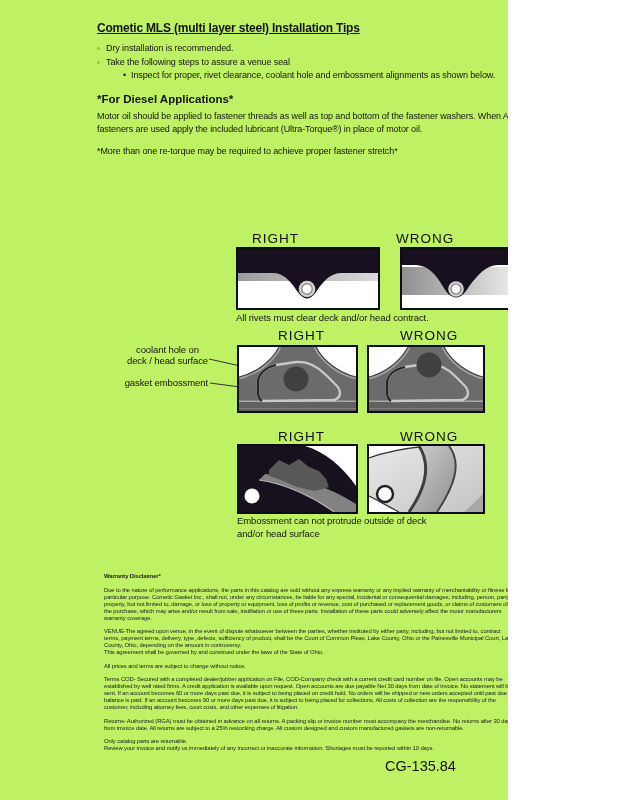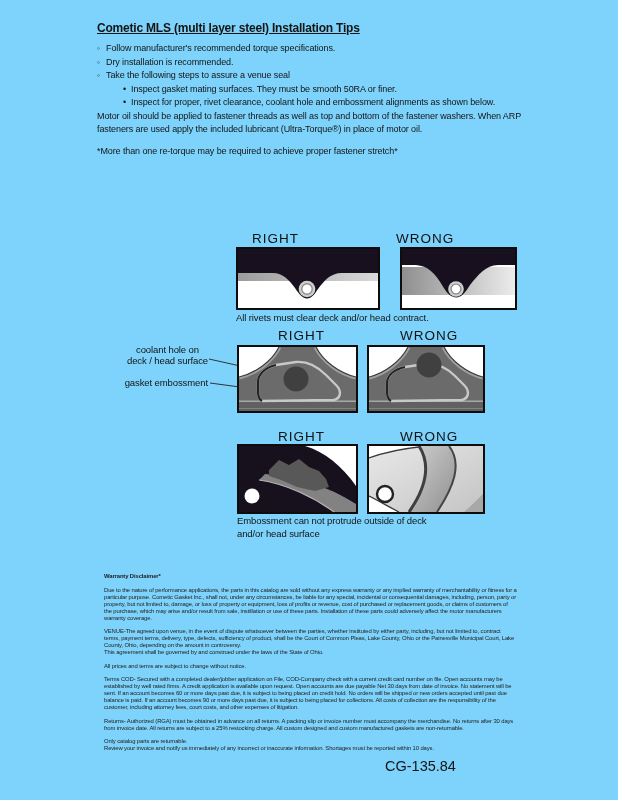--- a/index.html
+++ b/index.html
@@ -1,17 +1,17 @@
 <!DOCTYPE html>
 <html><head>
 <meta charset="utf-8">
 <style>
   html,body { margin:0; padding:0; background:#ffffff; }
   .page {
-    position:relative; width:618px; height:800px; background:#7dd3fc;
+    position:relative; width:508px; height:800px; background:#bef264;
     font-family:"Liberation Sans", sans-serif; color:#141414; overflow:hidden;
   }
   .content { position:absolute; left:97px; top:21px; width:426px; }
   .doc-title {
     font-size:12px; font-weight:bold; letter-spacing:-0.2px;
     text-decoration:underline; margin:0 0 7px 0; line-height:14px;
   }
   .bullet-line { font-size:9px; letter-spacing:-0.1px; line-height:13.5px; }
   .bullet-mark { display:inline-block; width:9px; margin-left:0px; font-size:8px; }
   .sub-bullet { margin-left:26px; }
@@ -33,26 +33,25 @@
   .pagenum { position:absolute; left:385px; top:758px; font-size:14.5px; color:#141414; }
 </style>
 </head>
 <body>
 
 <div class="page">
 
   <div class="content">
     <h1 class="doc-title">Cometic MLS (multi layer steel) Installation Tips</h1>
 
-    <div class="bullet-line"><span class="bullet-mark">◦</span><span>Follow manufacturer's recommended torque specifications.</span></div>
     <div class="bullet-line"><span class="bullet-mark">◦</span><span>Dry installation is recommended.</span></div>
     <div class="bullet-line"><span class="bullet-mark">◦</span><span>Take the following steps to assure a venue seal</span></div>
-    <div class="bullet-line sub-bullet"><span class="bullet-mark">•</span><span>Inspect gasket mating surfaces.  They must be smooth 50RA or finer.</span></div>
     <div class="bullet-line sub-bullet"><span class="bullet-mark">•</span><span>Inspect for proper, rivet clearance, coolant hole and embossment alignments as shown below.</span></div>
 
+    <h2 class="diesel-head">*For Diesel Applications*</h2>
     <p class="para">Motor oil should be applied to fastener threads as well as top and bottom of the fastener washers. When ARP fasteners are used apply the included lubricant (Ultra-Torque®) in place of motor oil.</p>
     <p class="para">*More than one re-torque may be required to achieve proper fastener stretch*</p>
   </div>
 
   <div class="diagrams">
 
     <div class="dlabel" style="left:252px; top:0px;">RIGHT</div>
     <div class="dlabel" style="left:396px; top:0px;">WRONG</div>
 
     <svg class="diag" style="left:236px; top:15px;" width="140" height="59" viewBox="0 0 140 59" preserveAspectRatio="none">

